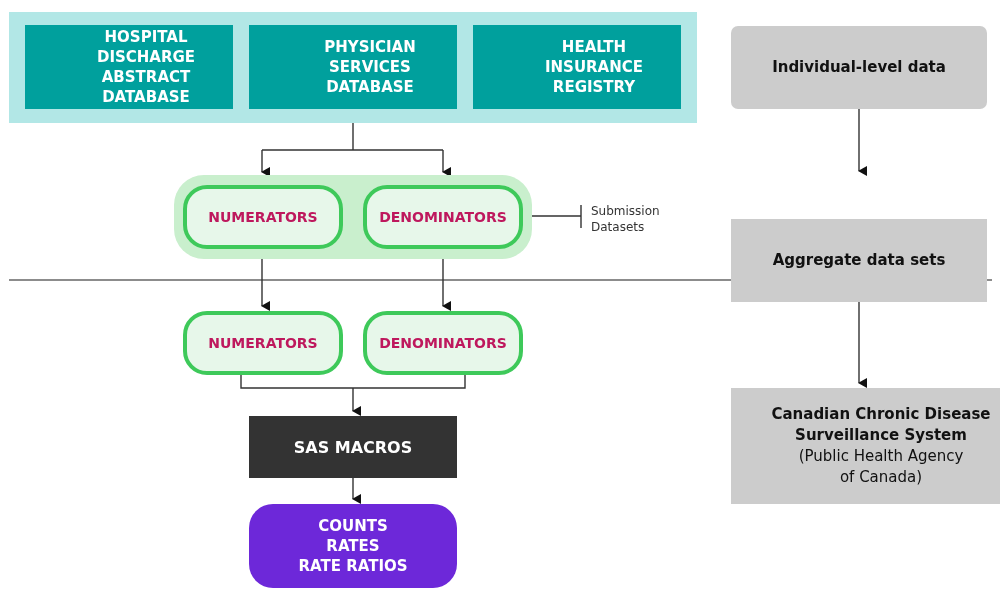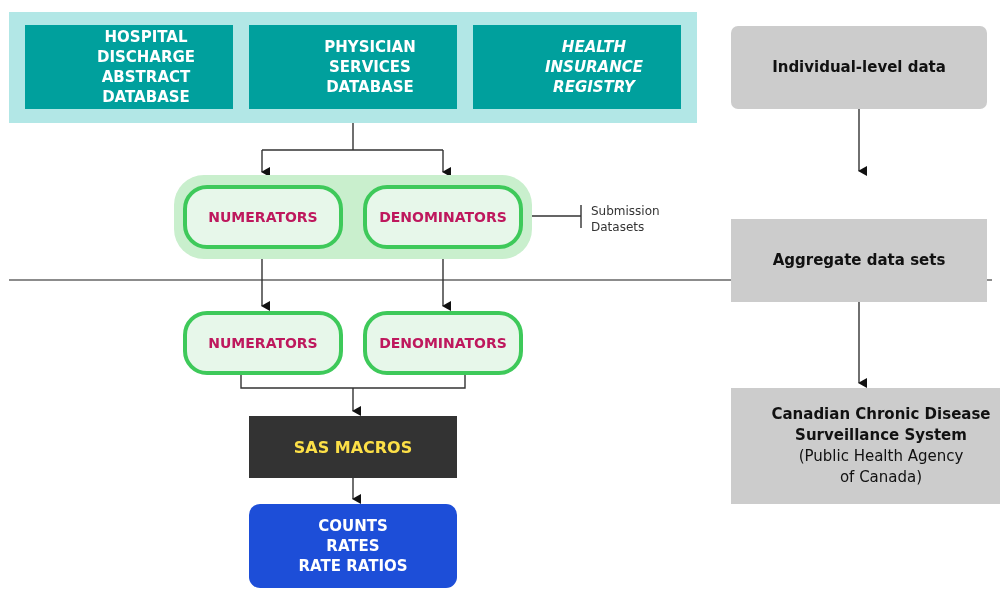--- a/index.html
+++ b/index.html
@@ -9,23 +9,23 @@
   .src-band { left: 9px; top: 12px; width: 688px; height: 111px; background: #b2e7e6; }
   .src-box { top: 25px; height: 84px; background: #00a09d; color: #fff; font-weight: bold;
              font-size: 15px; line-height: 20px; display: flex; align-items: center;
              justify-content: center; text-align: center; white-space: pre-line; padding-left: 34px; }
   .gray { background: #cccccc; color: #111; display: flex; flex-direction: column;
           align-items: center; justify-content: center; text-align: center; font-size: 15px; line-height: 21px; }
   .gray .b { font-weight: bold; }
   .sub-band { left: 174px; top: 175px; width: 358px; height: 84px; background: #c9efcd; border-radius: 30px; }
   .pill { background: #e7f7ea; border: 4px solid #3ec95a; border-radius: 24px; display: flex;
           align-items: center; justify-content: center; font-weight: bold; font-size: 14px; color: #be185d; }
-  .sas { left: 249px; top: 416px; width: 208px; height: 62px; background: #333333; color: #fde047;
+  .sas { left: 249px; top: 416px; width: 208px; height: 62px; background: #333333; color: #ffffff;
          font-weight: bold; font-size: 16px; display: flex; align-items: center; justify-content: center; }
-  .out { left: 249px; top: 504px; width: 208px; height: 84px; background: #1d4ed8; border-radius: 11px;
+  .out { left: 249px; top: 504px; width: 208px; height: 84px; background: #6d28d9; border-radius: 24px;
          color: #fff; font-weight: bold; font-size: 15px; line-height: 20px; display: flex;
          align-items: center; justify-content: center; text-align: center; white-space: pre-line; }
   .legend { left: 591px; top: 203px; font-size: 12px; line-height: 16px; color: #333; white-space: pre-line; }
   svg.lines { position: absolute; left: 0; top: 0; }
 </style>
 </head>
 <body>
 
 <svg class="lines" width="1000" height="603">
   <defs>
@@ -55,21 +55,21 @@
   </g>
 </svg>
 
 <div class="abs src-band"></div>
 <div class="abs src-box" style="left:25px;width:208px;">HOSPITAL
 DISCHARGE
 ABSTRACT DATABASE</div>
 <div class="abs src-box" style="left:249px;width:208px;">PHYSICIAN
 SERVICES
 DATABASE</div>
-<div class="abs src-box" style="left:473px;width:208px;font-style:italic;">HEALTH
+<div class="abs src-box" style="left:473px;width:208px;">HEALTH
 INSURANCE
 REGISTRY</div>
 
 <div class="abs gray" style="left:731px;top:26px;width:256px;height:83px;border-radius:7px;">
   <div class="b">Individual-level data</div>
 </div>
 
 <div class="abs sub-band"></div>
 <div class="abs pill" style="left:183px;top:185px;width:160px;height:64px;">NUMERATORS</div>
 <div class="abs pill" style="left:363px;top:185px;width:160px;height:64px;">DENOMINATORS</div>

